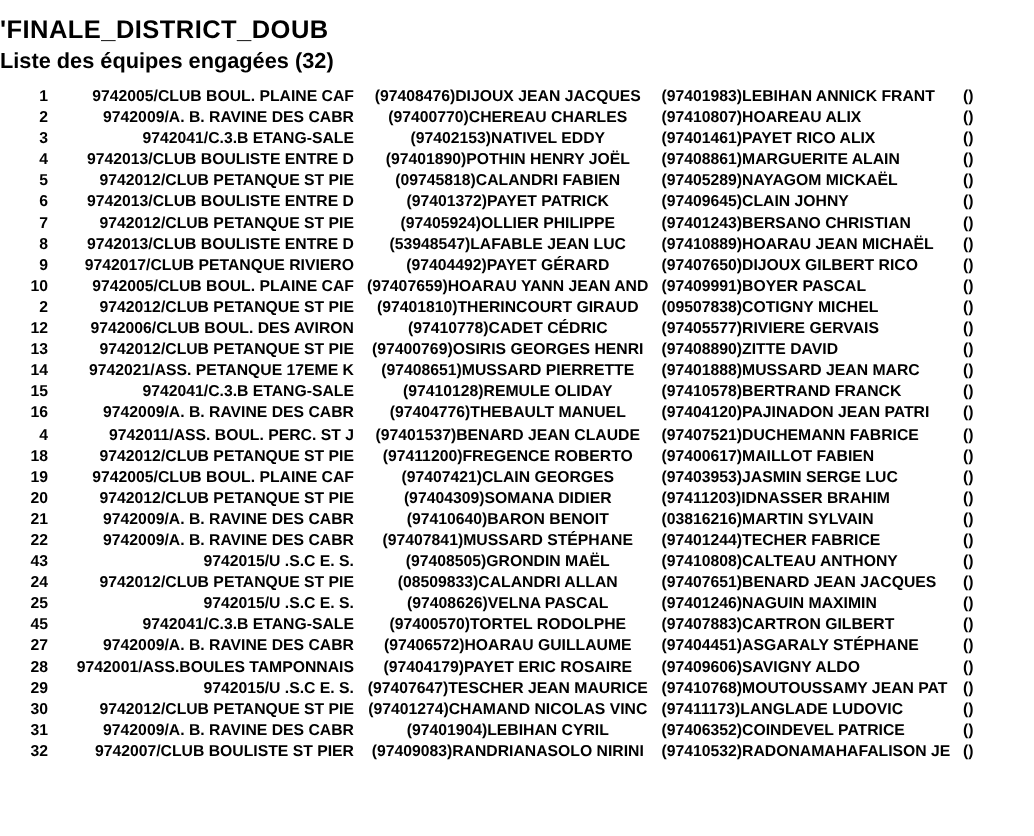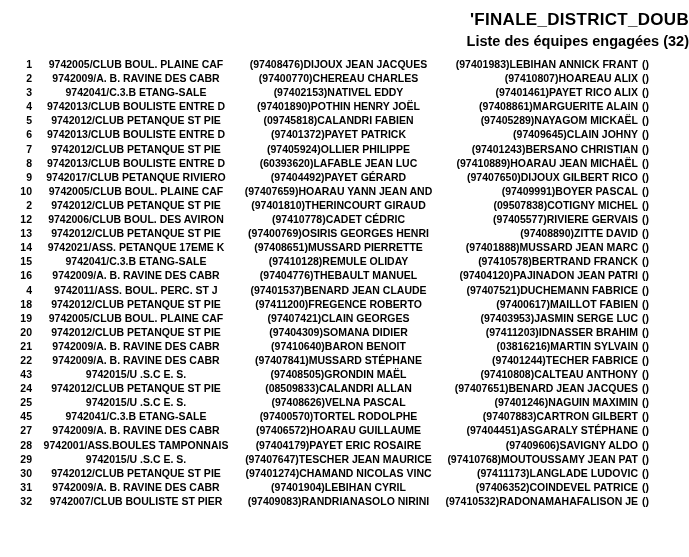--- a/index.html
+++ b/index.html
@@ -15,29 +15,29 @@
     overflow: hidden;
   }
   .page {
     position: relative;
     width: 689px;
     height: 557px;
     box-sizing: border-box;
     padding: 0;
   }
   .title {
-    text-align: right;
+    text-align: left;
     font-size: 17px;
     font-weight: bold;
     letter-spacing: 0.3px;
     margin-top: 10px;
     margin-bottom: 2px;
   }
   .subtitle {
-    text-align: right;
+    text-align: left;
     font-size: 14.5px;
     font-weight: bold;
     margin-top: 3px;
     margin-bottom: 8px;
   }
   table.roster {
     border-collapse: collapse;
     width: 681px;
     margin-left: 4px;
     table-layout: fixed;
@@ -52,29 +52,29 @@
     overflow: hidden;
     vertical-align: middle;
   }
   td.num {
     width: 26px;
     text-align: right;
     padding-right: 5px;
   }
   td.club {
     width: 200px;
-    text-align: center;
+    text-align: right;
   }
   td.p1 {
     width: 197px;
     text-align: center;
   }
   td.p2 {
     width: 197px;
-    text-align: right;
+    text-align: left;
     margin-left: 41px;
   }
   td.p3 {
     width: 52px;
     text-align: left;
   }
   
 </style>
 </head>
 <body>
@@ -129,21 +129,21 @@
       <tr>
         <td class="num">7</td>
         <td class="club">9742012/CLUB PETANQUE  ST PIE</td>
         <td class="p1">(97405924)OLLIER PHILIPPE</td>
         <td class="p2">(97401243)BERSANO CHRISTIAN</td>
         <td class="p3">()</td>
       </tr>
       <tr>
         <td class="num">8</td>
         <td class="club">9742013/CLUB BOULISTE ENTRE D</td>
-        <td class="p1">(60393620)LAFABLE JEAN LUC</td>
+        <td class="p1">(53948547)LAFABLE JEAN LUC</td>
         <td class="p2">(97410889)HOARAU JEAN MICHAËL</td>
         <td class="p3">()</td>
       </tr>
       <tr>
         <td class="num">9</td>
         <td class="club">9742017/CLUB PETANQUE RIVIERO</td>
         <td class="p1">(97404492)PAYET GÉRARD</td>
         <td class="p2">(97407650)DIJOUX GILBERT RICO</td>
         <td class="p3">()</td>
       </tr>

